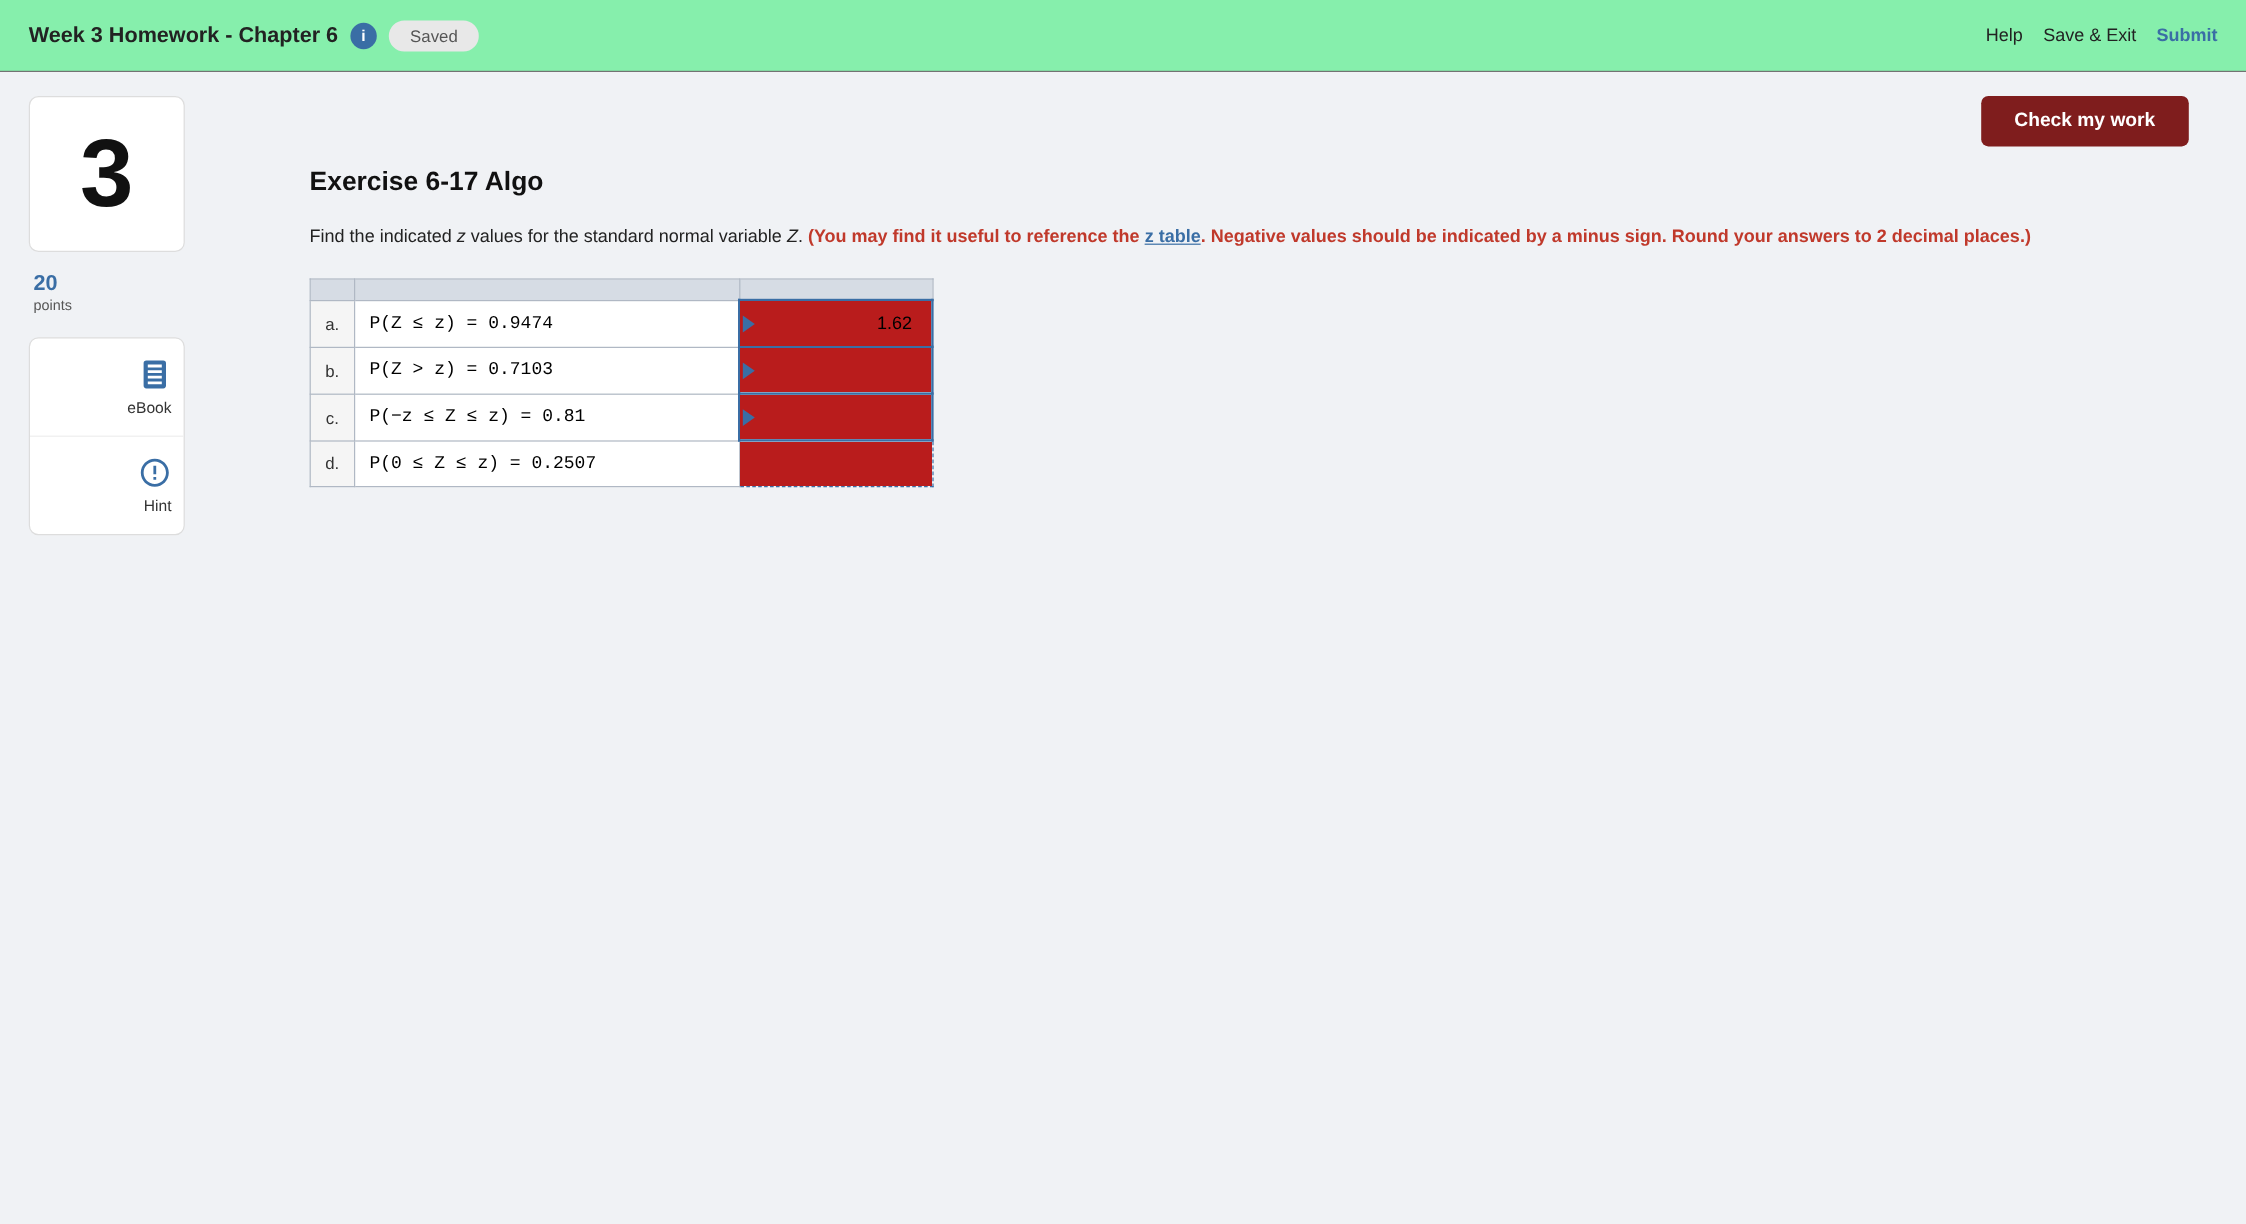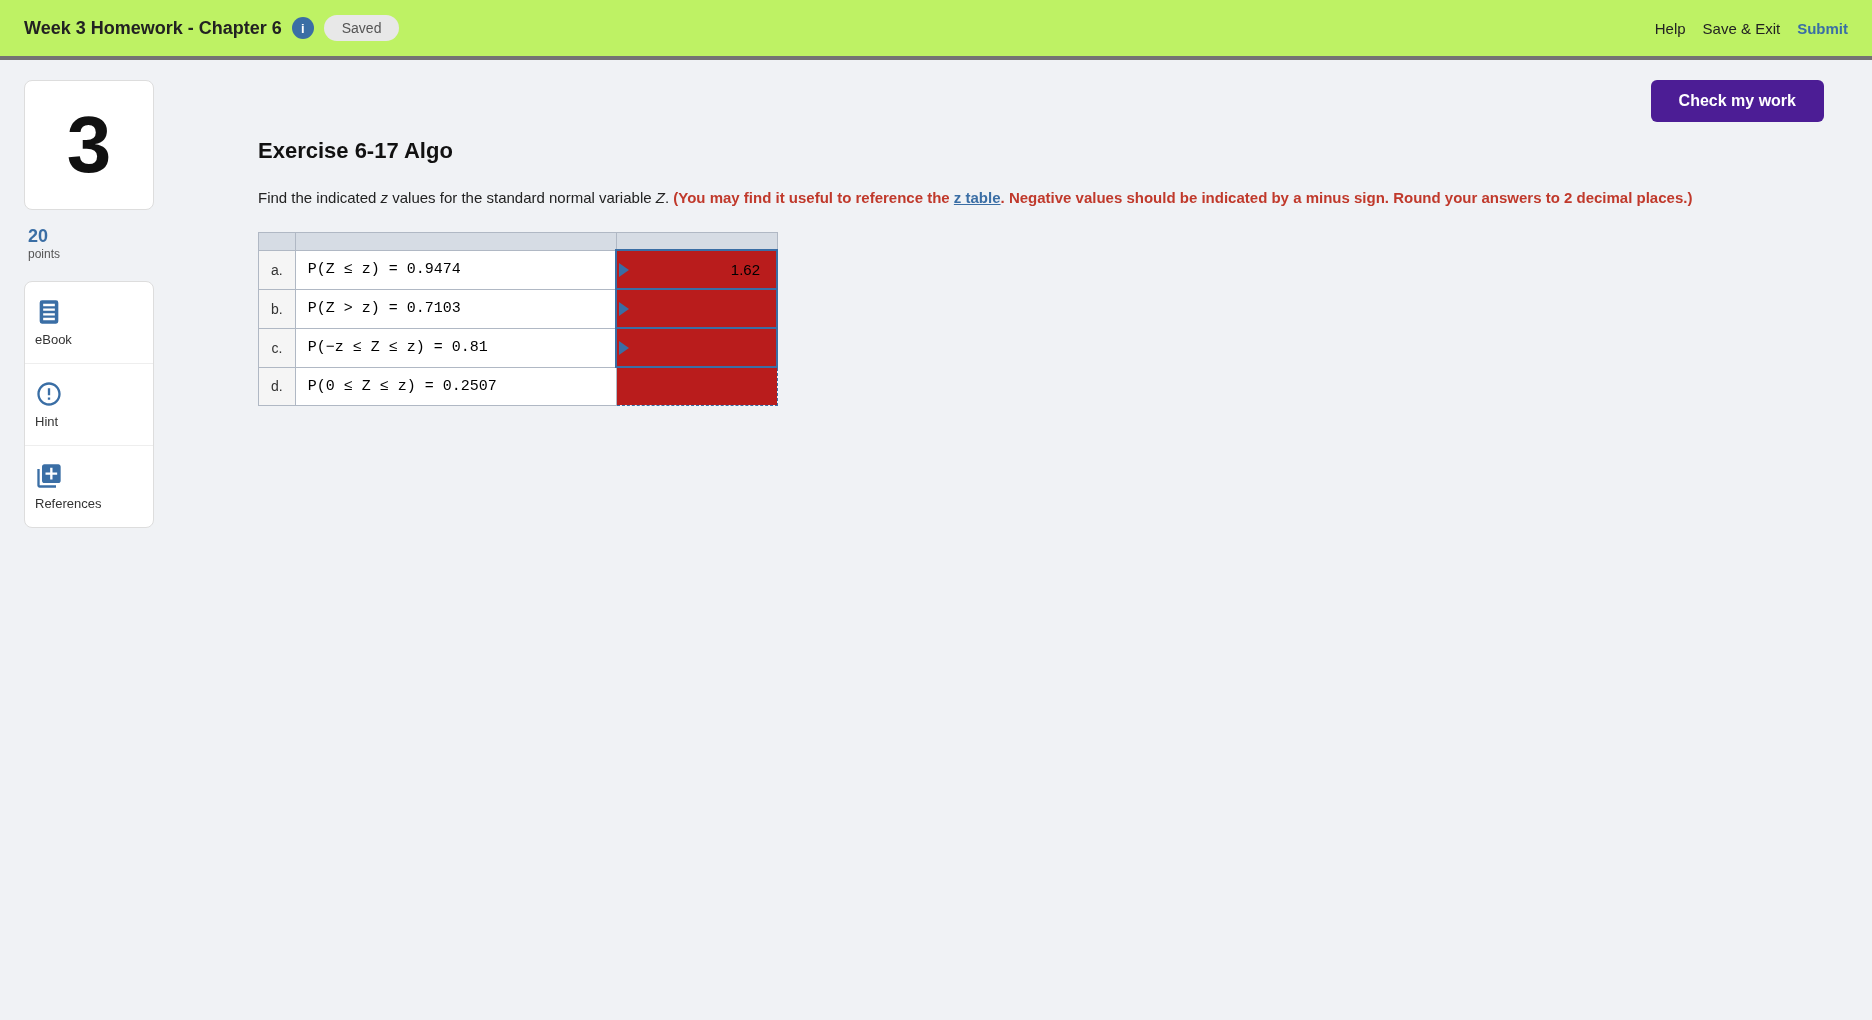--- a/index.html
+++ b/index.html
@@ -1,21 +1,21 @@
 <!DOCTYPE html>
 <html><head>
   <meta charset="utf-8">
   <style>
     * { box-sizing: border-box; margin: 0; padding: 0; }
     body { font-family: Arial, sans-serif; background: #f0f2f5; min-height: 100vh; }
 
     
     .header {
-      background: #bef264;
-      border-bottom: 4px solid #737373;
+      background: #86efac;
+      border-bottom: 1px solid #737373;
       padding: 0 24px;
       height: 60px;
       display: flex;
       align-items: center;
       justify-content: space-between;
     }
     .header-left {
       display: flex;
       align-items: center;
       gap: 10px;
@@ -114,21 +114,21 @@
     .sidebar-tools {
       background: #fff;
       border: 1px solid #ddd;
       border-radius: 8px;
       overflow: hidden;
       width: 130px;
     }
     .sidebar-tool-item {
       display: flex;
       flex-direction: column;
-      align-items: flex-start;
+      align-items: flex-end;
       padding: 16px 10px;
       border-bottom: 1px solid #eee;
       cursor: pointer;
     }
     .sidebar-tool-item:last-child { border-bottom: none; }
     .tool-icon {
       width: 28px;
       height: 28px;
       margin-bottom: 6px;
       color: #3a6ea5;
@@ -143,21 +143,21 @@
       flex: 1;
       padding: 0 24px;
     }
 
     .check-my-work-container {
       display: flex;
       justify-content: flex-end;
       margin-bottom: 16px;
     }
     .check-my-work-btn {
-      background: #4c1d95;
+      background: #7f1d1d;
       color: white;
       border: none;
       border-radius: 6px;
       padding: 12px 28px;
       font-size: 16px;
       font-weight: 700;
       cursor: pointer;
     }
 
     .exercise-title {
@@ -302,26 +302,20 @@
       </div>
 
       <div class="sidebar-tool-item">
         <svg class="tool-icon" viewBox="0 0 24 24" fill="currentColor">
           <path d="M12 2C6.48 2 2 6.48 2 12s4.48 10 10 10 10-4.48 10-10S17.52 2 12 2zm0 18c-4.41 0-8-3.59-8-8s3.59-8 8-8 8 3.59 8 8-3.59 8-8 8zm-1-13h2v6h-2zm0 8h2v2h-2z"></path>
         </svg>
         <span class="tool-label">Hint</span>
       </div>
 
 
-      <div class="sidebar-tool-item">
-        <svg class="tool-icon" viewBox="0 0 24 24" fill="currentColor">
-          <path d="M4 6H2v14c0 1.1.9 2 2 2h14v-2H4V6zm16-4H8c-1.1 0-2 .9-2 2v12c0 1.1.9 2 2 2h12c1.1 0 2-.9 2-2V4c0-1.1-.9-2-2-2zm-1 9h-4v4h-2v-4H9V9h4V5h2v4h4v2z"></path>
-        </svg>
-        <span class="tool-label">References</span>
-      </div>
     </div>
   </div>
 
   <div class="content">
 
     <div class="check-my-work-container">
       <button class="check-my-work-btn">Check my work</button>
     </div>
 
     <div class="exercise-title">Exercise 6-17 Algo</div>

